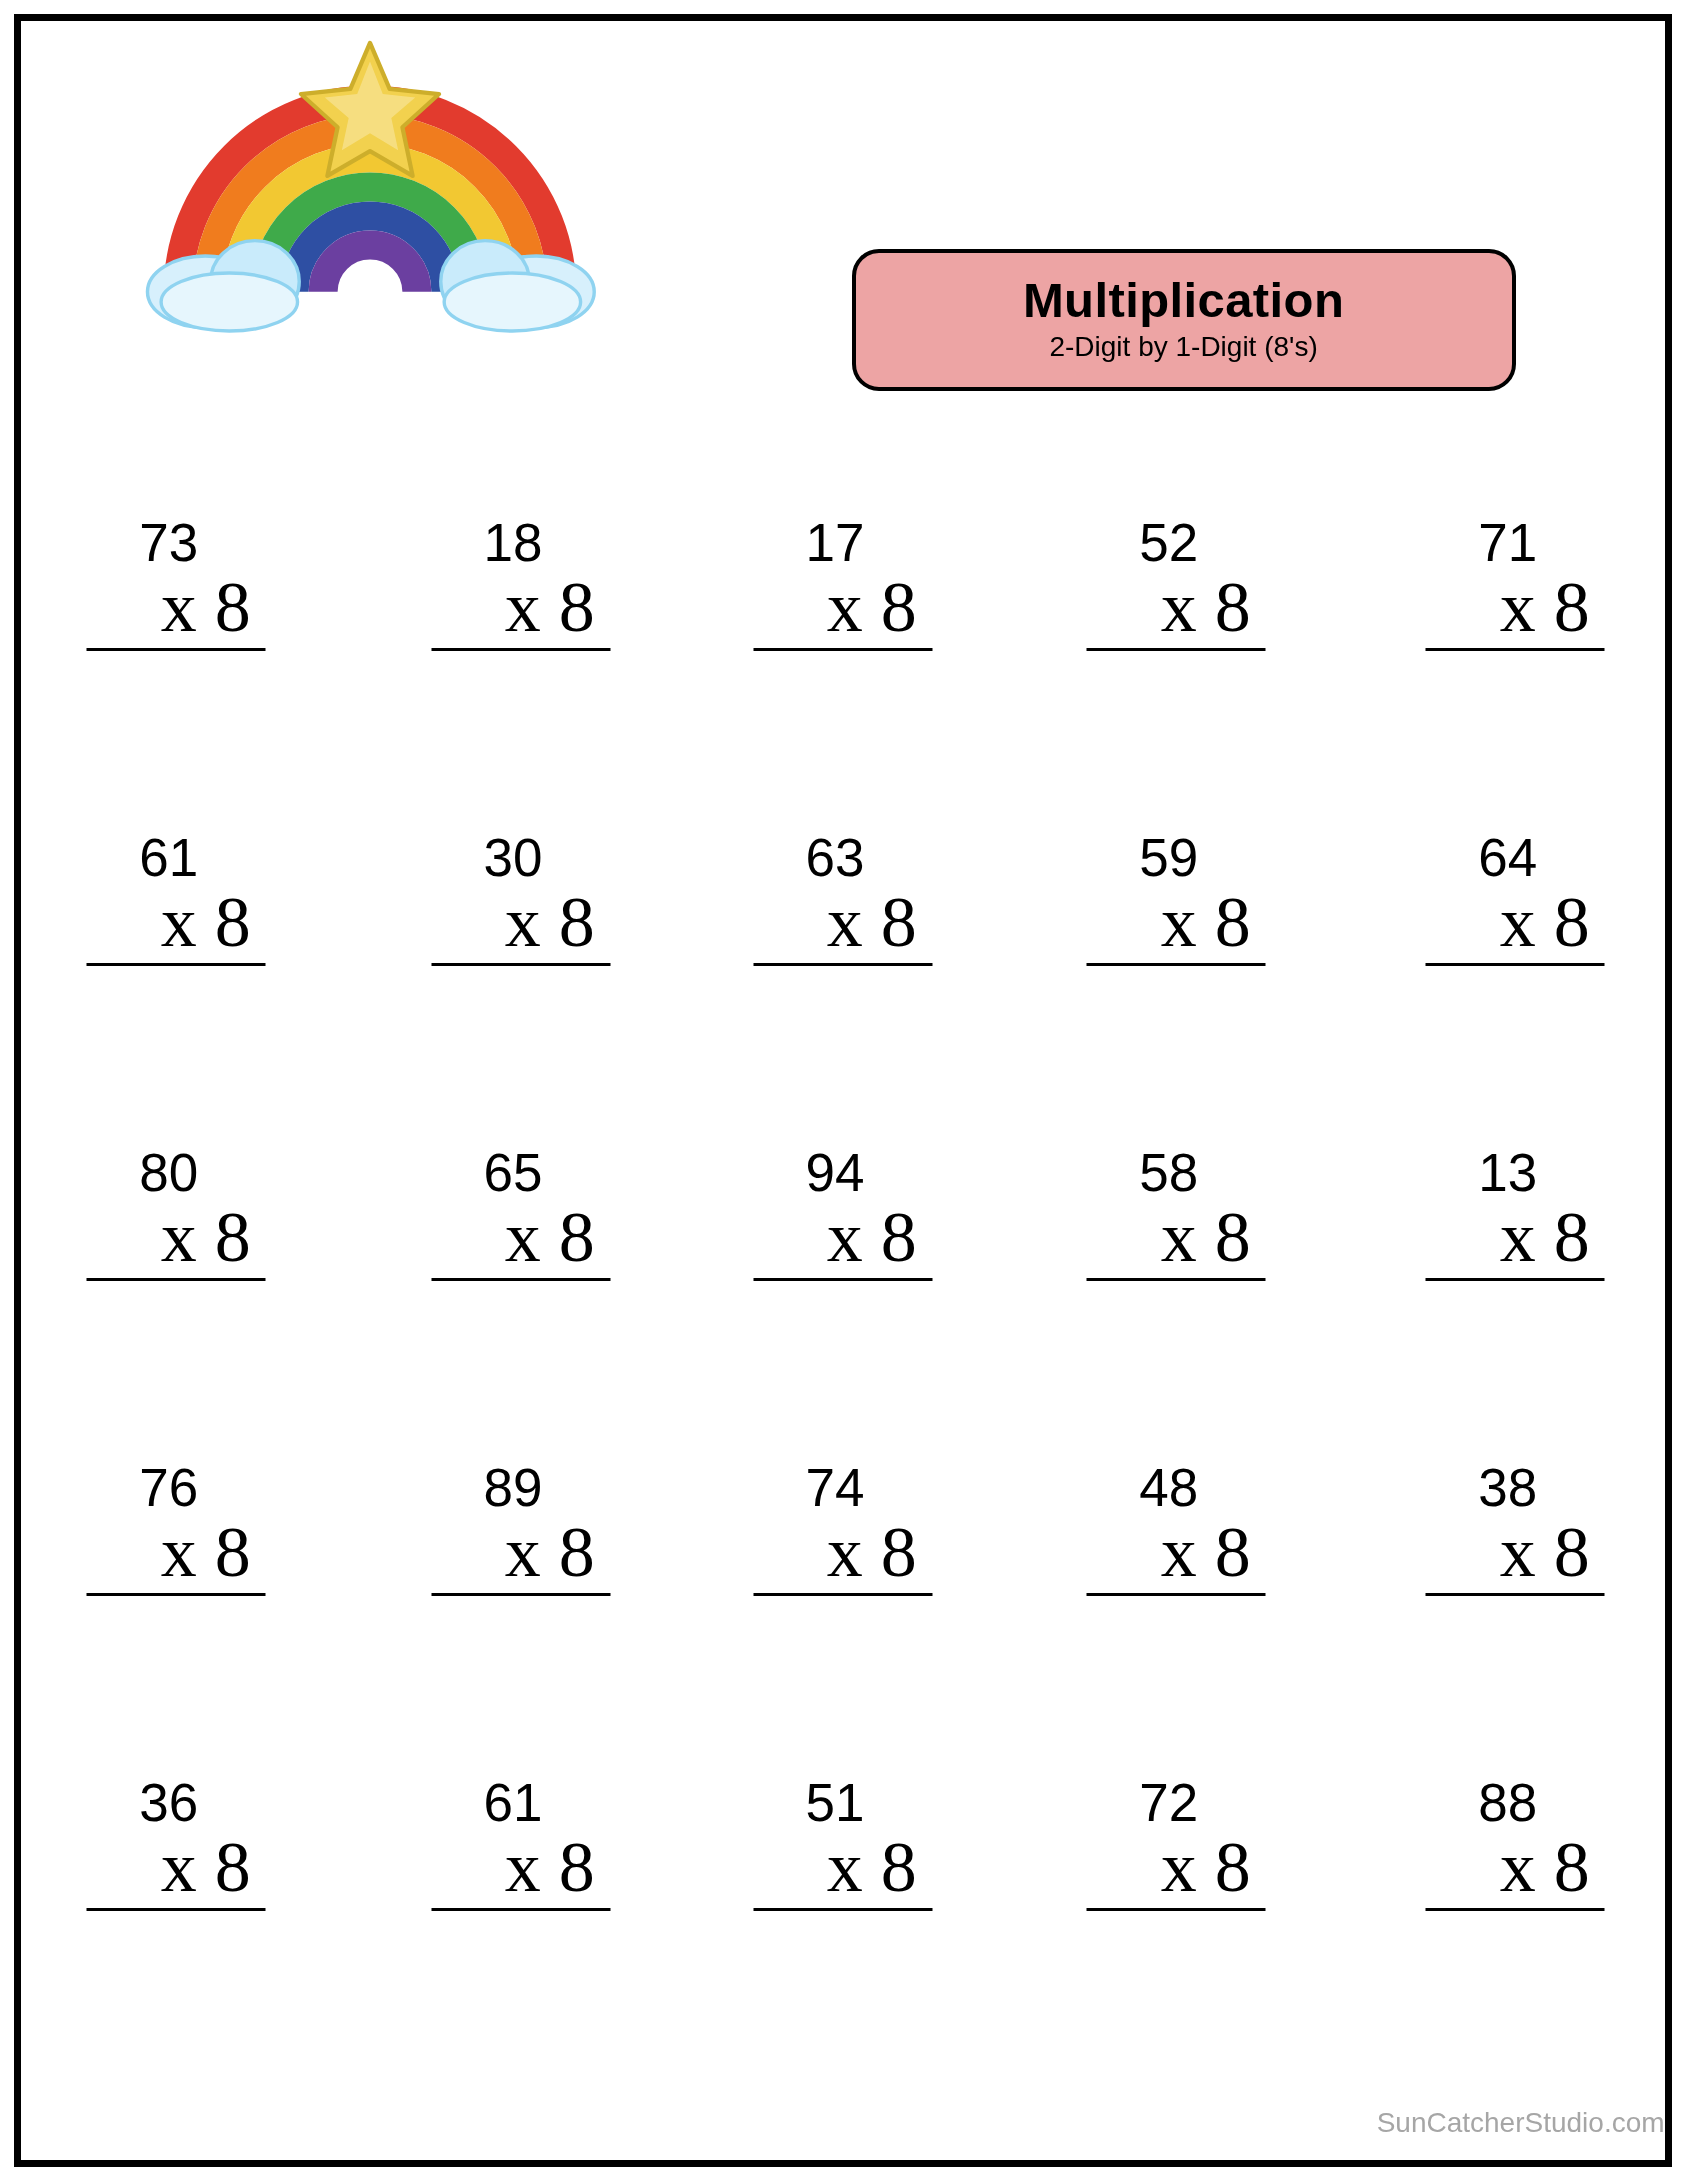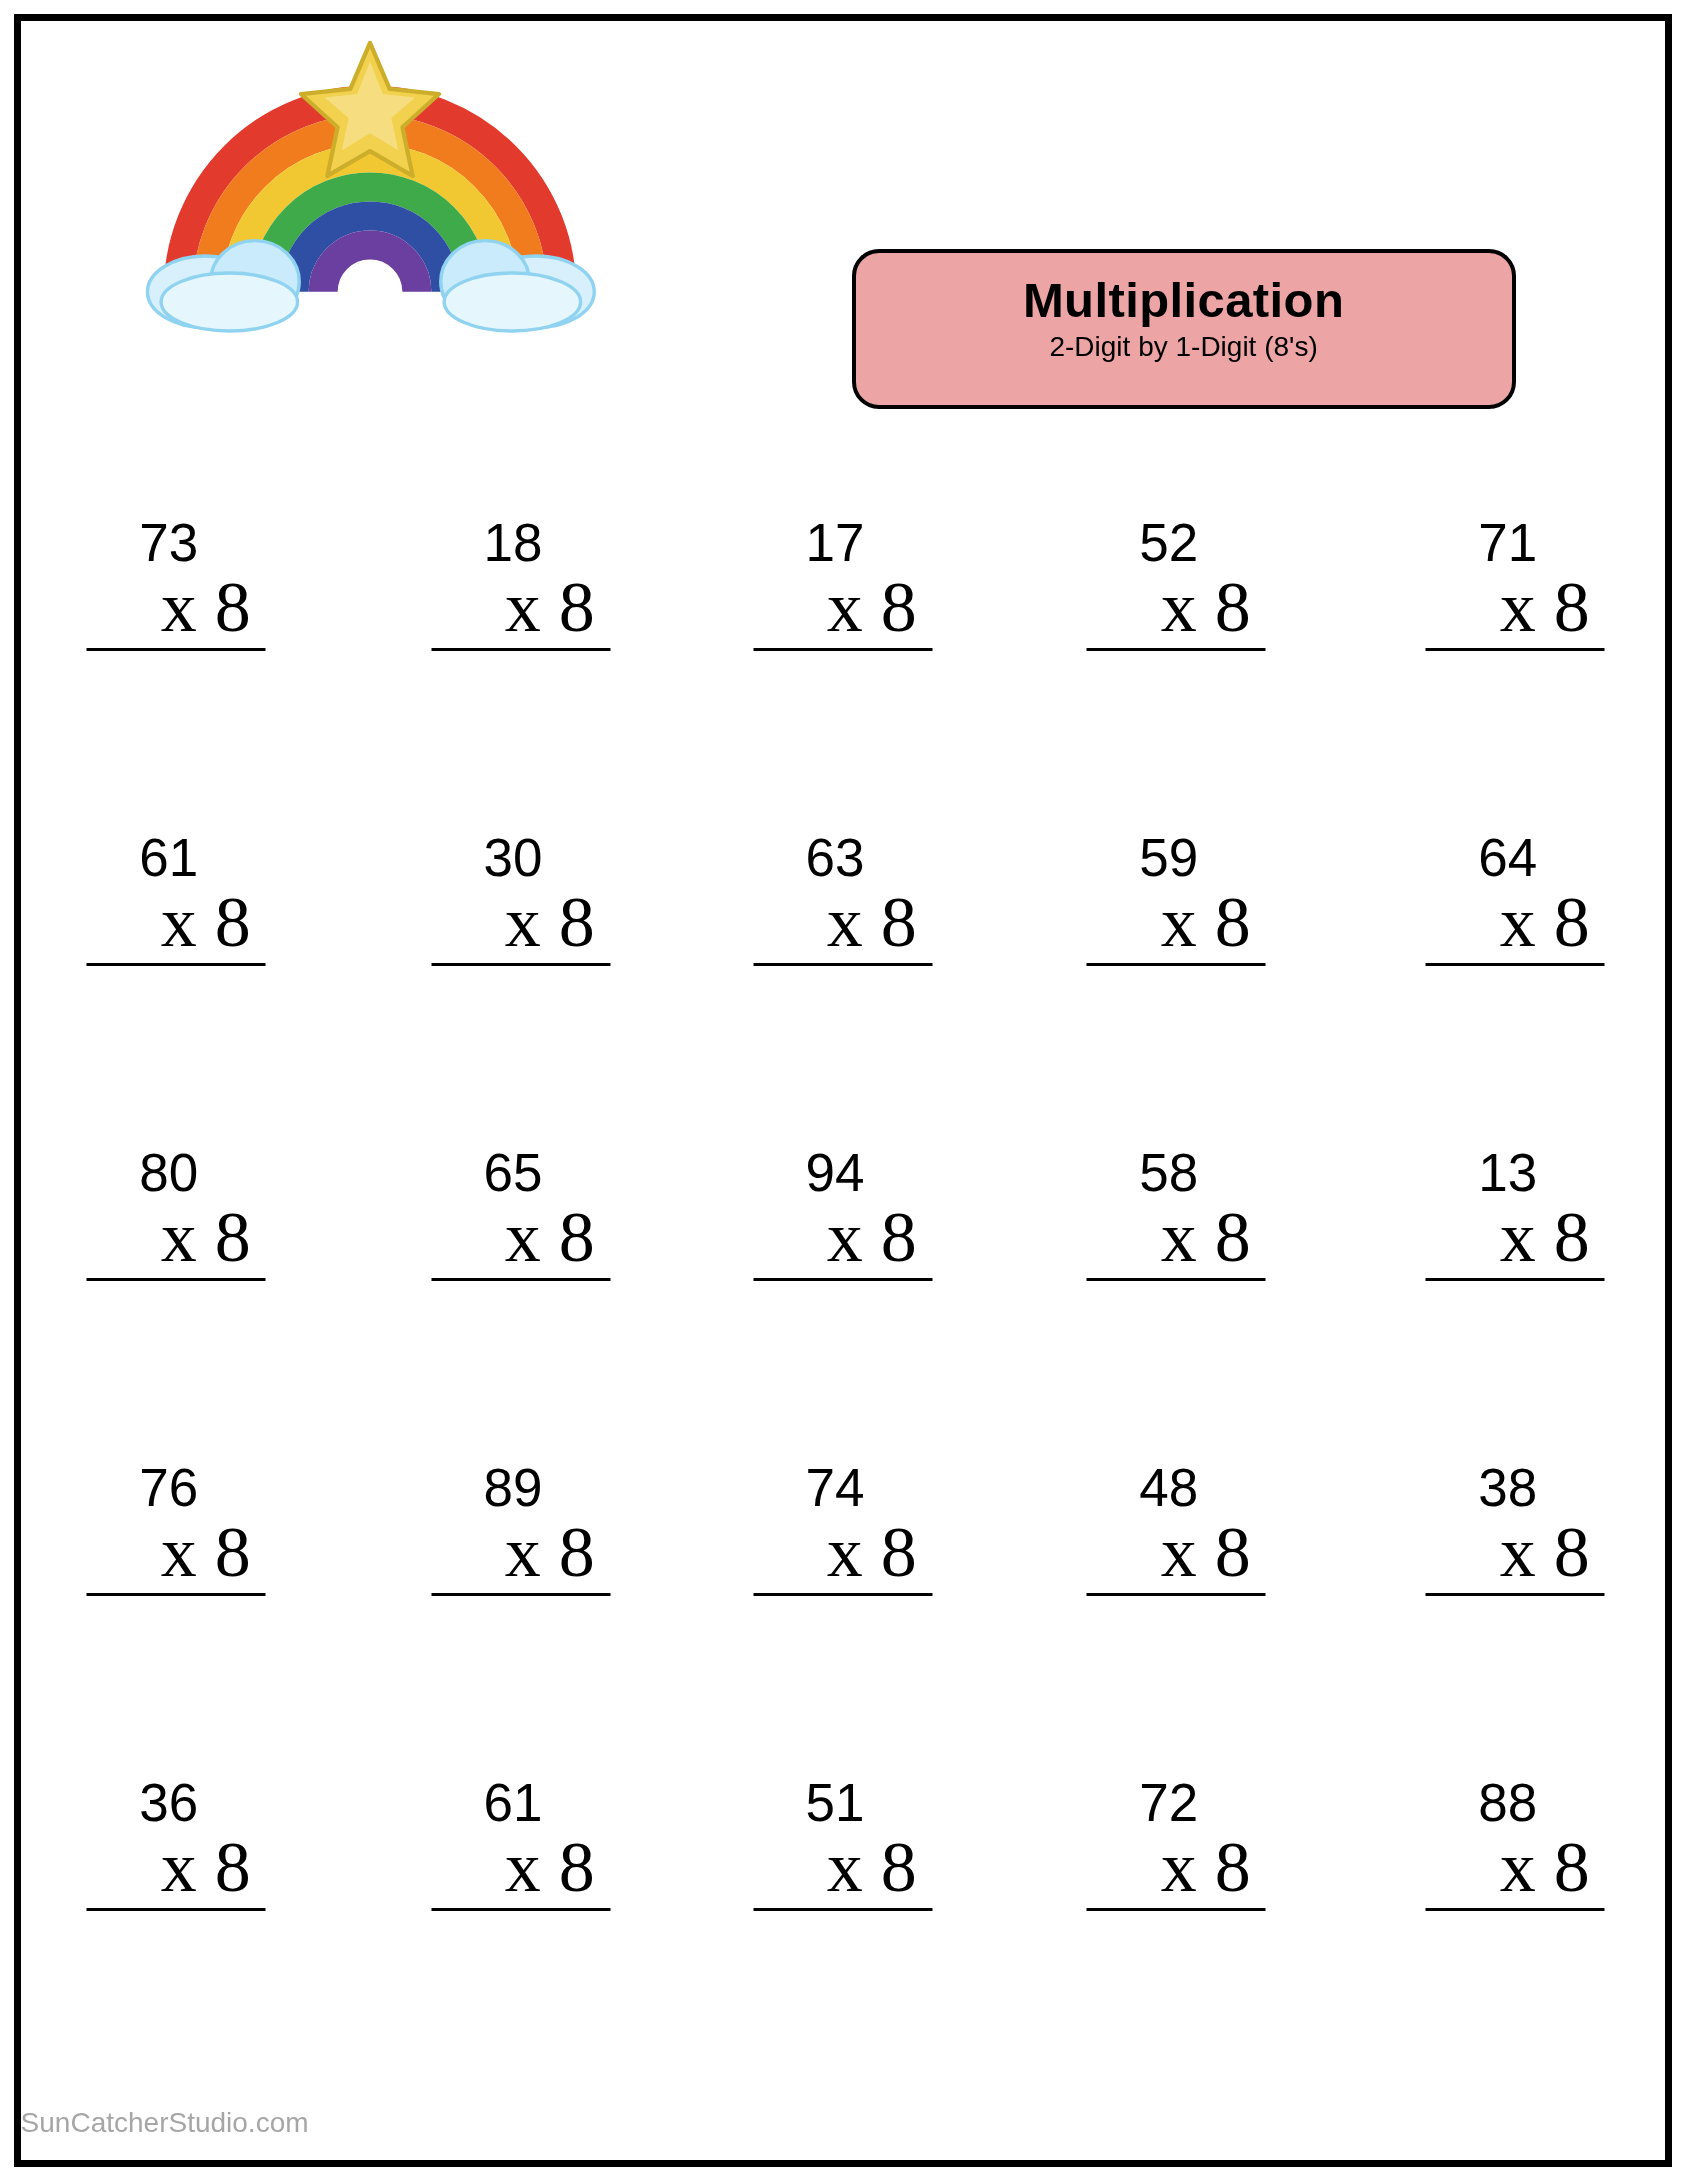--- a/index.html
+++ b/index.html
@@ -84,21 +84,21 @@
     border-bottom: 2.6px solid #000000;
     height: 29px;
     vertical-align: baseline;
   }
 
   .title-box {
     position: absolute;
     left: 831px;
     top: 228px;
     width: 664px;
-    height: 160px;
+    height: 142px;
     background: #eda4a4;
     border: 4.3px solid #000000;
     border-radius: 27px;
     box-sizing: border-box;
     text-align: center;
   }
   .title-main {
     margin-top: 19px;
     font-size: 49px;
     font-weight: bold;
@@ -156,21 +156,21 @@
   .col-2 .prob { margin-left: 0px; }
   .col-3 .prob { margin-left: 5.1px; }
   .col-4 .prob { margin-left: 15.3px; }
 
   
   .footer {
     position: absolute;
     left: 0;
     bottom: 20.4px;
     width: 100%;
-    text-align: left;
+    text-align: right;
     font-size: 28px;
     color: #a6a6a6;
     font-family: "Liberation Sans", sans-serif;
   }
 </style>
 </head>
 <body>
 
 <div class="page-frame">
   <div class="inner">

